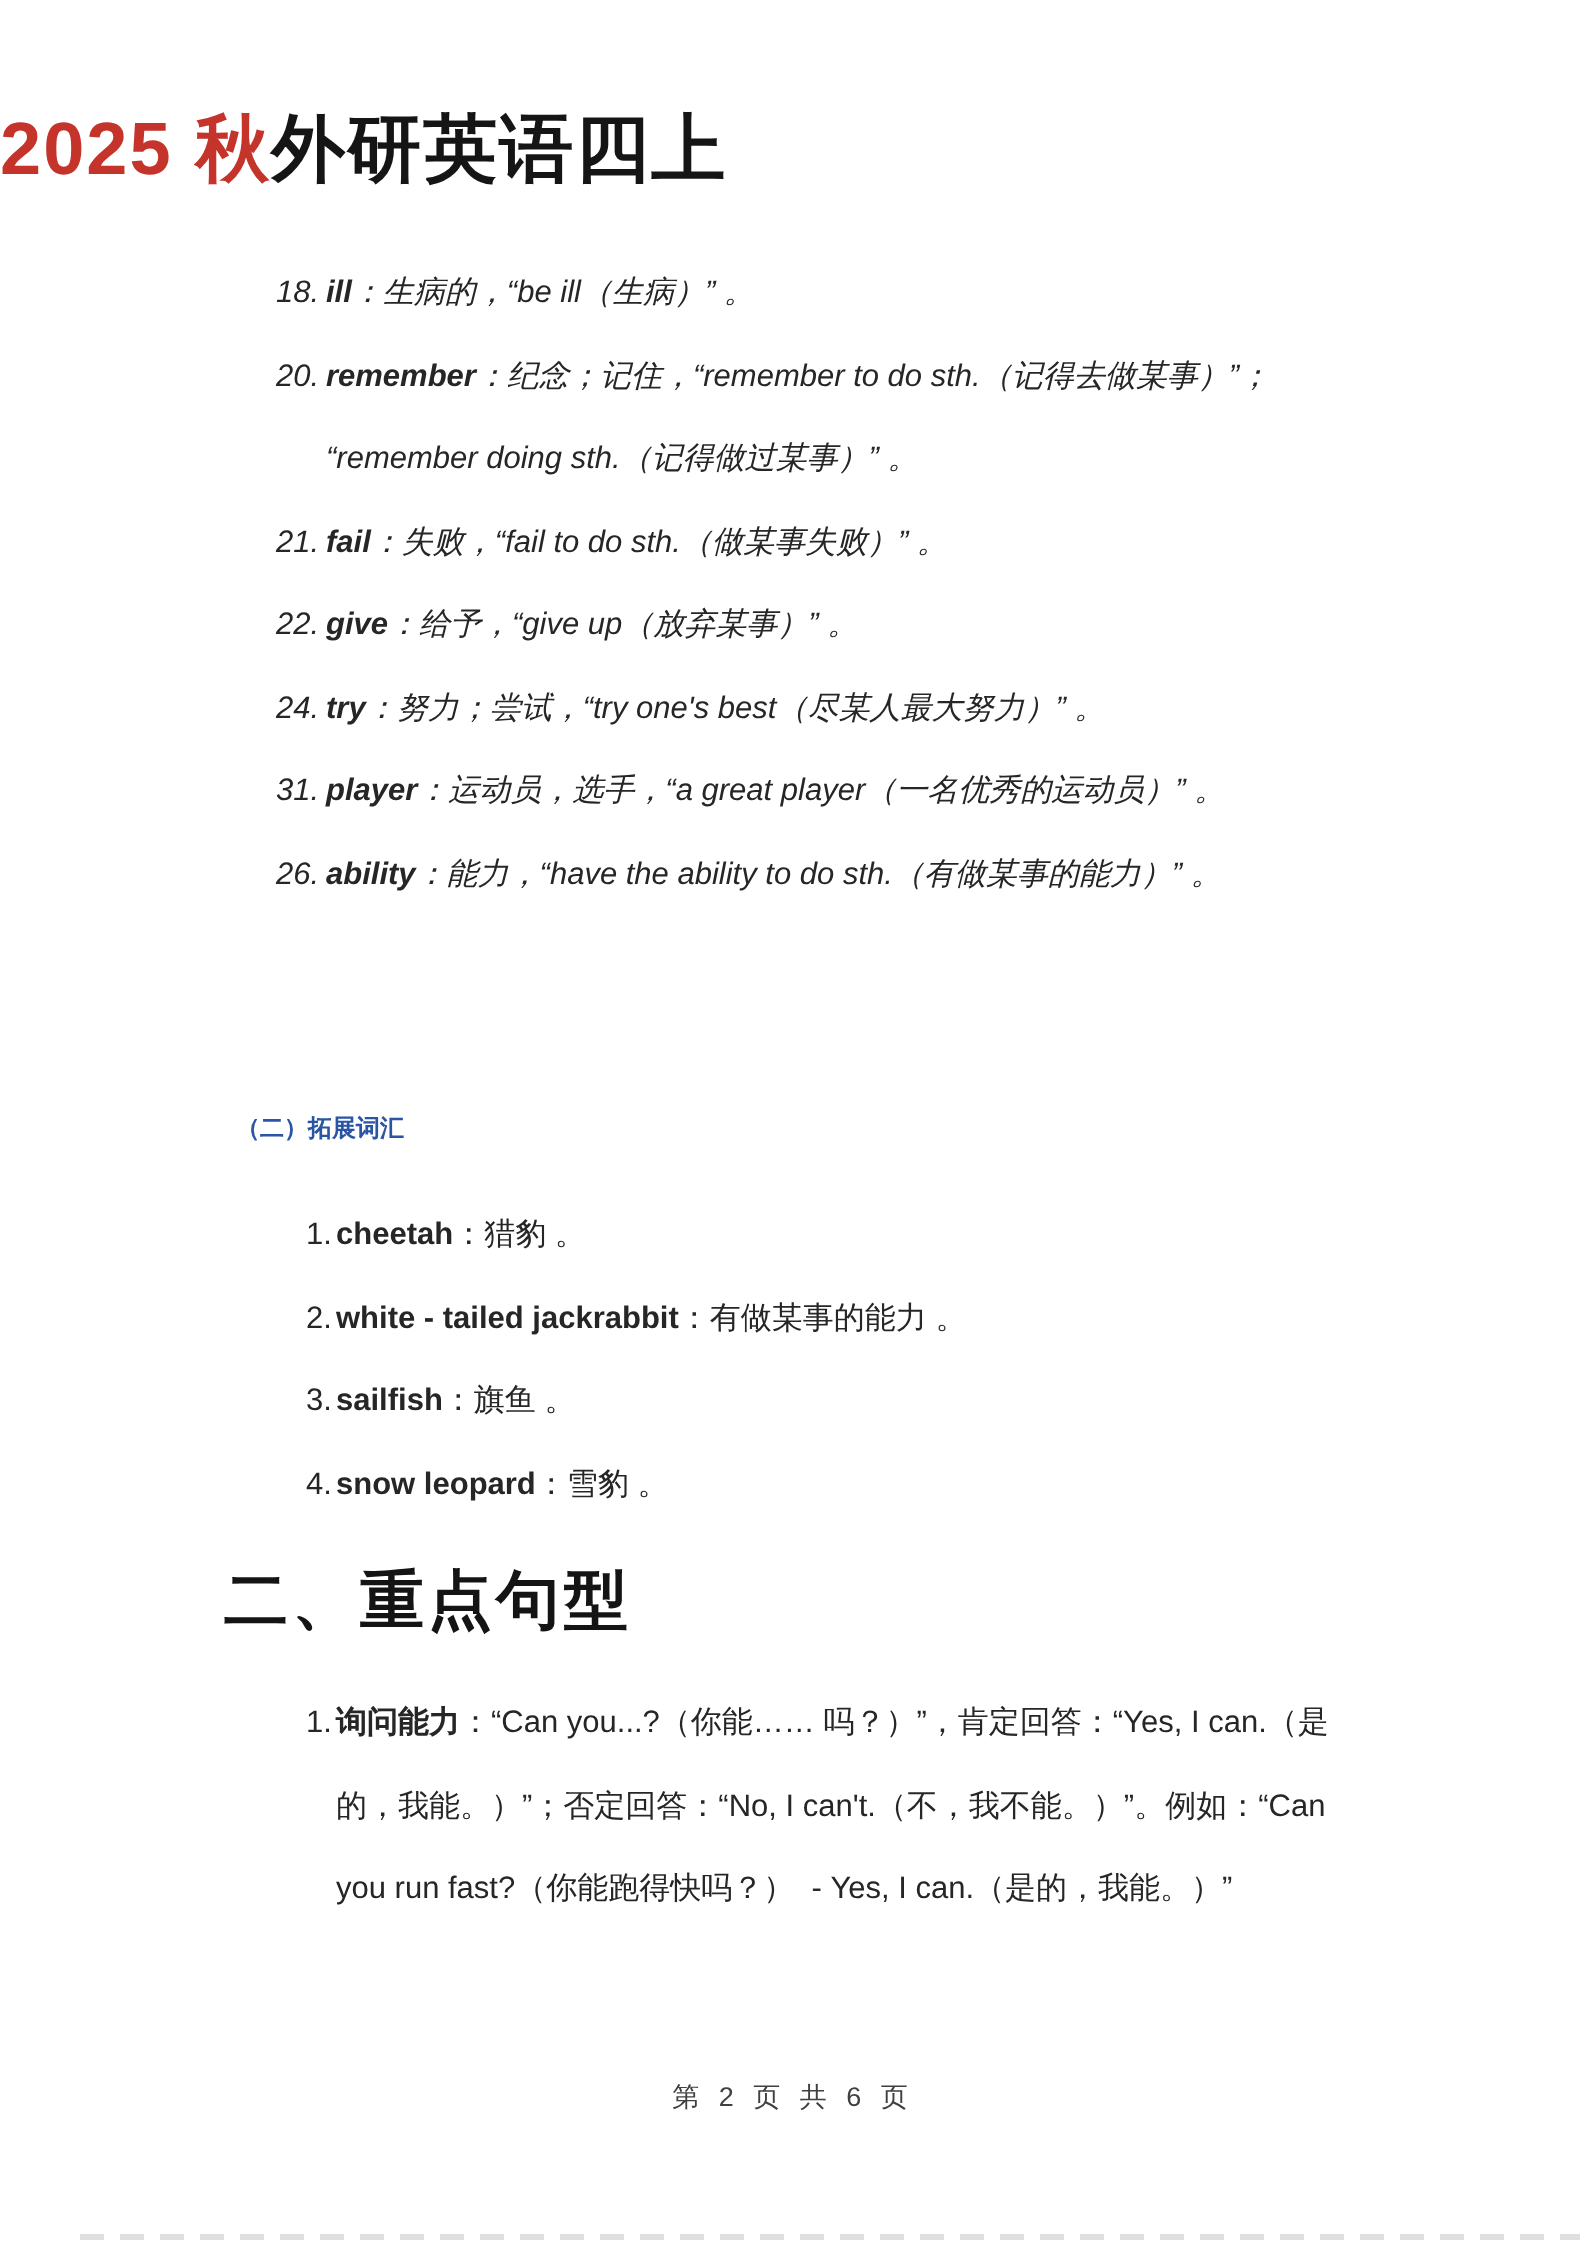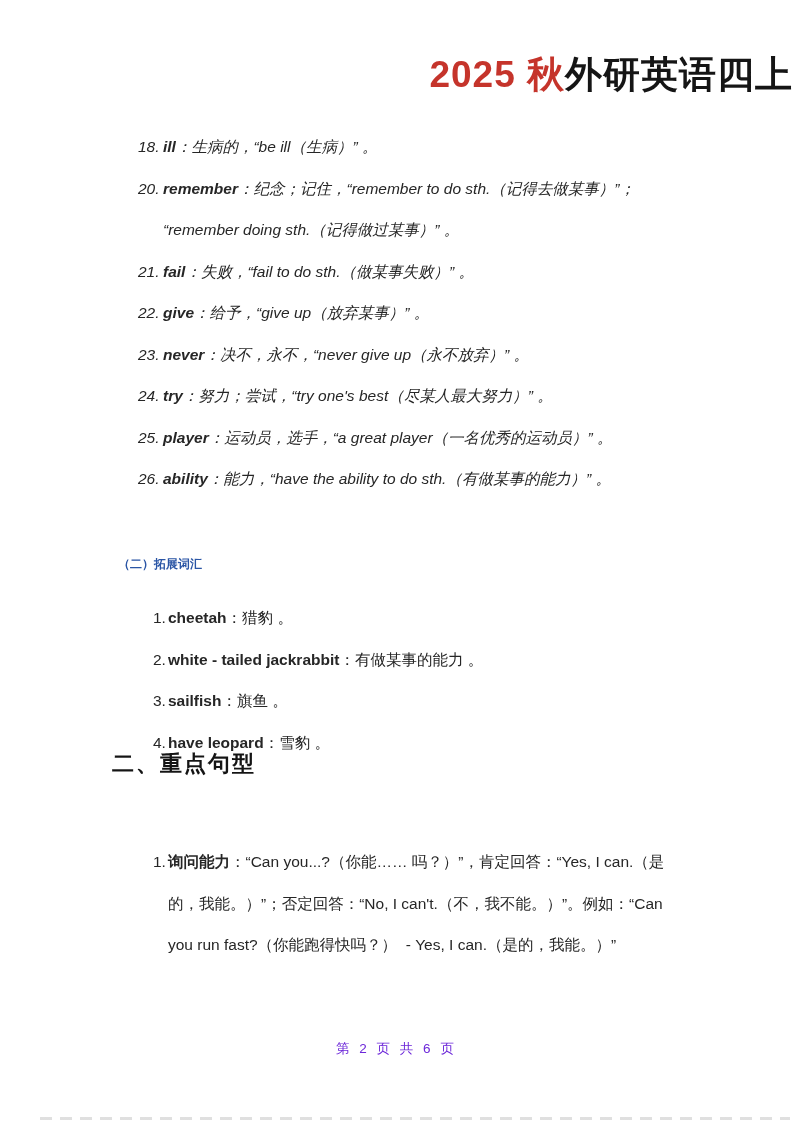--- a/index.html
+++ b/index.html
@@ -11,21 +11,21 @@
     background: #ffffff;
     font-family: "Liberation Sans", "DejaVu Sans", sans-serif;
     color: #262626;
     overflow: hidden;
   }
   .doc-title {
     position: absolute;
     top: 50px;
     left: 0;
     right: 0;
-    text-align: right;
+    text-align: left;
     font-size: 37px;
     font-weight: 700;
     letter-spacing: 1px;
     white-space: nowrap;
   }
   .doc-title .red  { color: #c5342b; }
   .doc-title .dark { color: #151515; }
 
   .list { position: absolute; }
   .row  { display: flex; font-size: 15.5px; line-height: 41.5px; }
@@ -41,39 +41,39 @@
     left: 118px;
     font-size: 12px;
     font-weight: 700;
     color: #2a55a5;
   }
   .ext-list { top: 597px; left: 153px; width: 525px; }
   .ext-list .row .num { flex: 0 0 15px; width: 15px; }
 
   .key-heading {
     position: absolute;
-    top: 749px;
+    top: 779px;
     left: 112px;
-    font-size: 22px;
+    font-size: 32px;
     font-weight: 700;
     color: #141414;
     letter-spacing: 2px;
   }
   .key-list { top: 841px; left: 153px; width: 525px; }
   .key-list .row .num { flex: 0 0 15px; width: 15px; }
   .key-list .text { white-space: pre-wrap; }
 
   .footer {
     position: absolute;
     top: 1040px;
     left: 0;
     right: 0;
     text-align: center;
     font-size: 13.5px;
-    color: #6d28d9;
+    color: #404040;
     letter-spacing: 3px;
   }
   .bottom-artifact {
     position: absolute;
     bottom: 1px;
     left: 40px;
     right: 3px;
     height: 3px;
     background: repeating-linear-gradient(90deg, #dadada 0 12px, #ffffff 12px 20px);
     opacity: 0.85;
@@ -99,29 +99,25 @@
     </div>
     <div class="row">
       <span class="num">21.</span>
       <span class="text"><span class="word">fail</span><span>：失败，“fail to do sth.（做某事失败）” 。</span></span>
     </div>
     <div class="row">
       <span class="num">22.</span>
       <span class="text"><span class="word">give</span><span>：给予，“give up（放弃某事）” 。</span></span>
     </div>
     <div class="row">
-      <span class="num">23.</span>
-      <span class="text"><span class="word">never</span><span>：决不，永不，“never give up（永不放弃）” 。</span></span>
-    </div>
-    <div class="row">
       <span class="num">24.</span>
       <span class="text"><span class="word">try</span><span>：努力；尝试，“try one's best（尽某人最大努力）” 。</span></span>
     </div>
     <div class="row">
-      <span class="num">25.</span>
+      <span class="num">31.</span>
       <span class="text"><span class="word">player</span><span>：运动员，选手，“a great player（一名优秀的运动员）” 。</span></span>
     </div>
     <div class="row">
       <span class="num">26.</span>
       <span class="text"><span class="word">ability</span><span>：能力，“have the ability to do sth.（有做某事的能力）” 。</span></span>
     </div>
   </div>
 
   <div class="ext-heading">（二）拓展词汇</div>
 
@@ -133,21 +129,21 @@
     <div class="row">
       <span class="num">2.</span>
       <span class="text"><span class="word">white - tailed jackrabbit</span><span>：有做某事的能力 。</span></span>
     </div>
     <div class="row">
       <span class="num">3.</span>
       <span class="text"><span class="word">sailfish</span><span>：旗鱼 。</span></span>
     </div>
     <div class="row">
       <span class="num">4.</span>
-      <span class="text"><span class="word">have leopard</span><span>：雪豹 。</span></span>
+      <span class="text"><span class="word">snow leopard</span><span>：雪豹 。</span></span>
     </div>
   </div>
 
   <div class="key-heading">二、重点句型</div>
 
   <div class="list key-list">
     <div class="row">
       <span class="num">1.</span>
       <span class="text"><span class="word">询问能力</span><span>：“Can you...?（你能…… 吗？）”，肯定回答：“Yes, I can.（是的，我能。）”；否定回答：“No, I can't.（不，我不能。）”。例如：“Can you run fast?（你能跑得快吗？）  - Yes, I can.（是的，我能。）”</span></span>
     </div>

